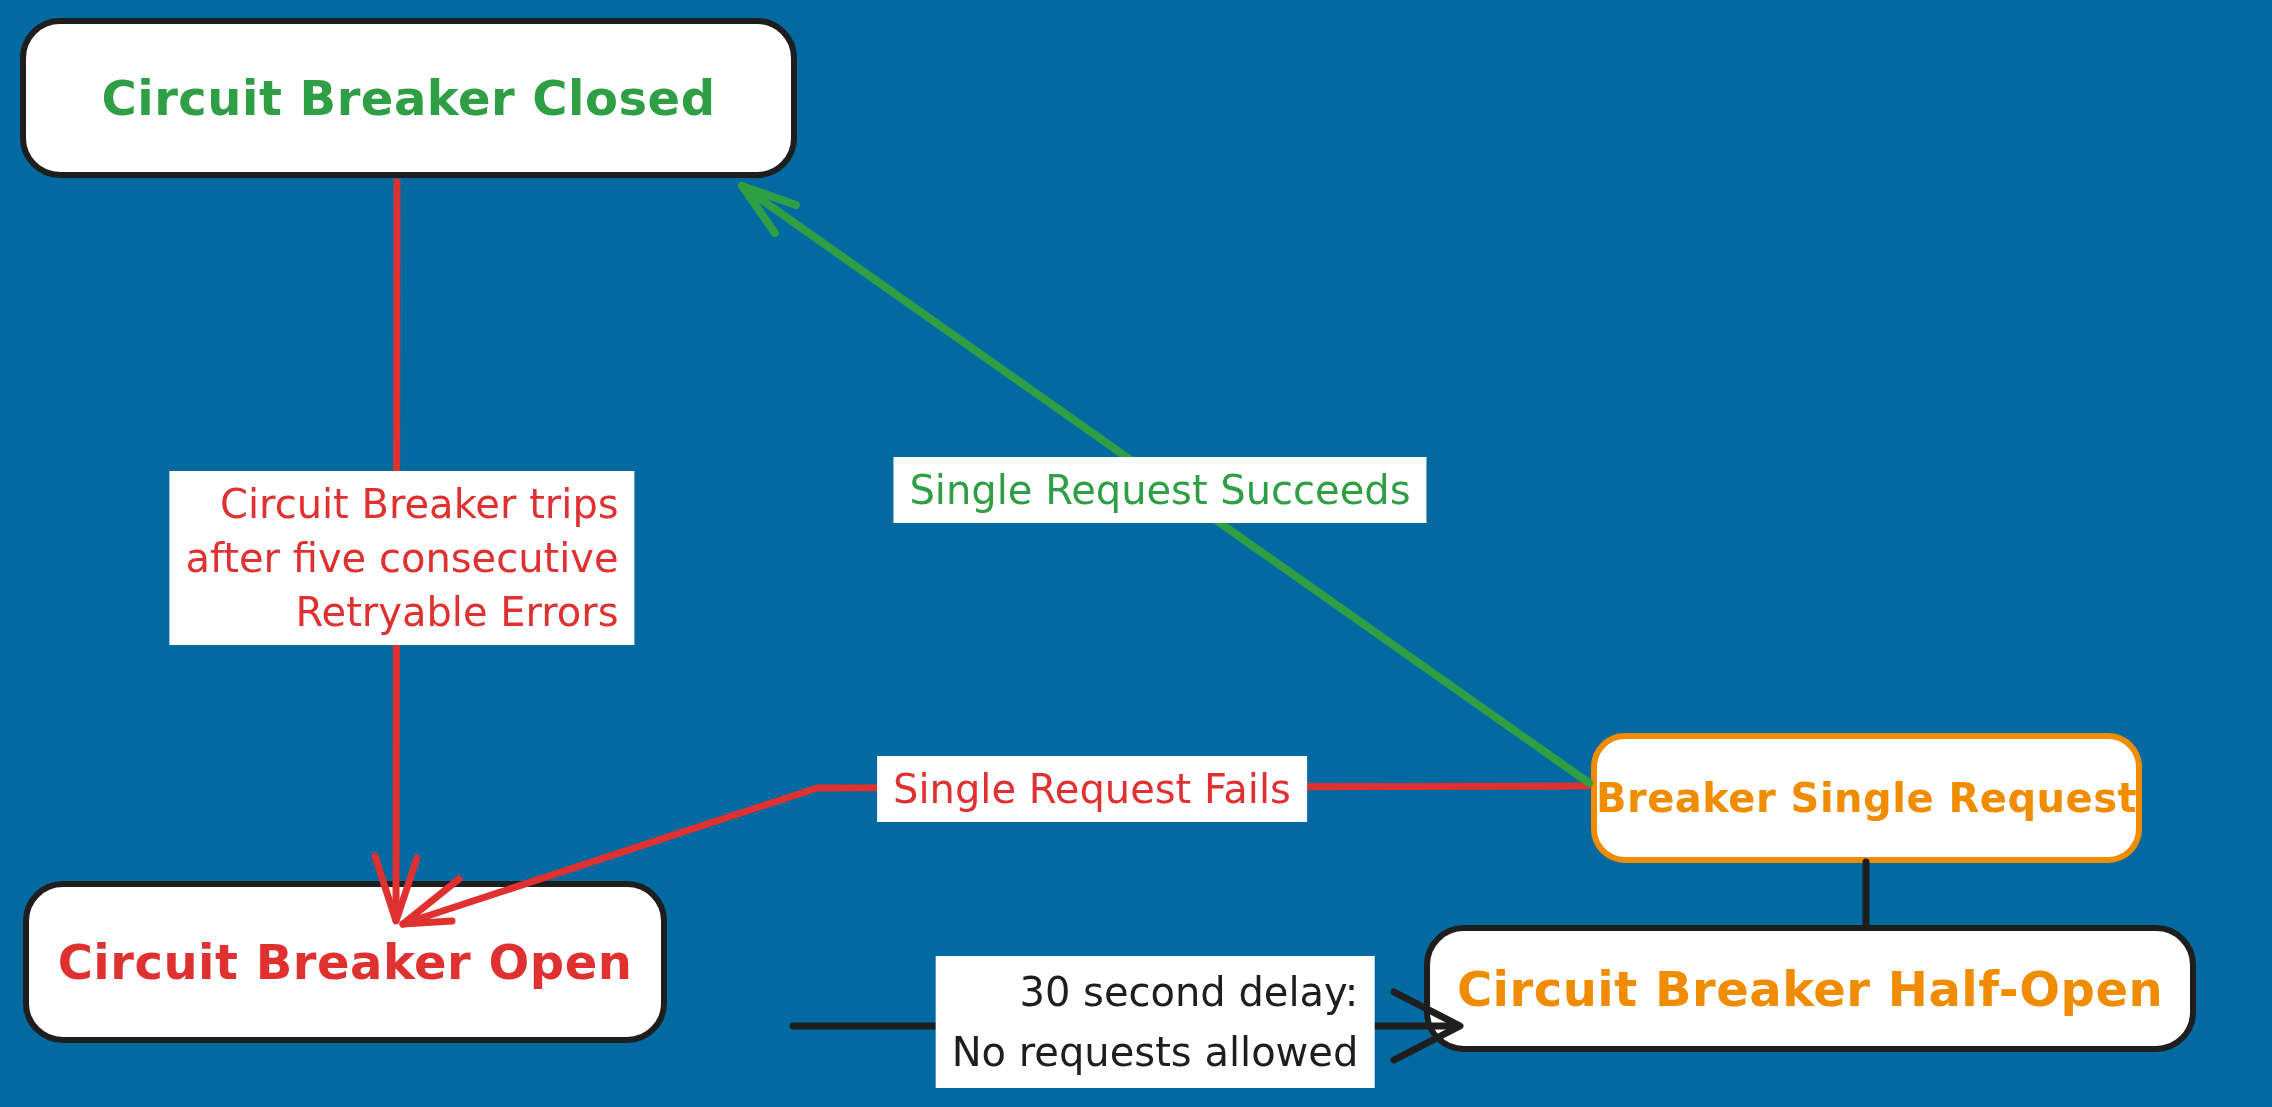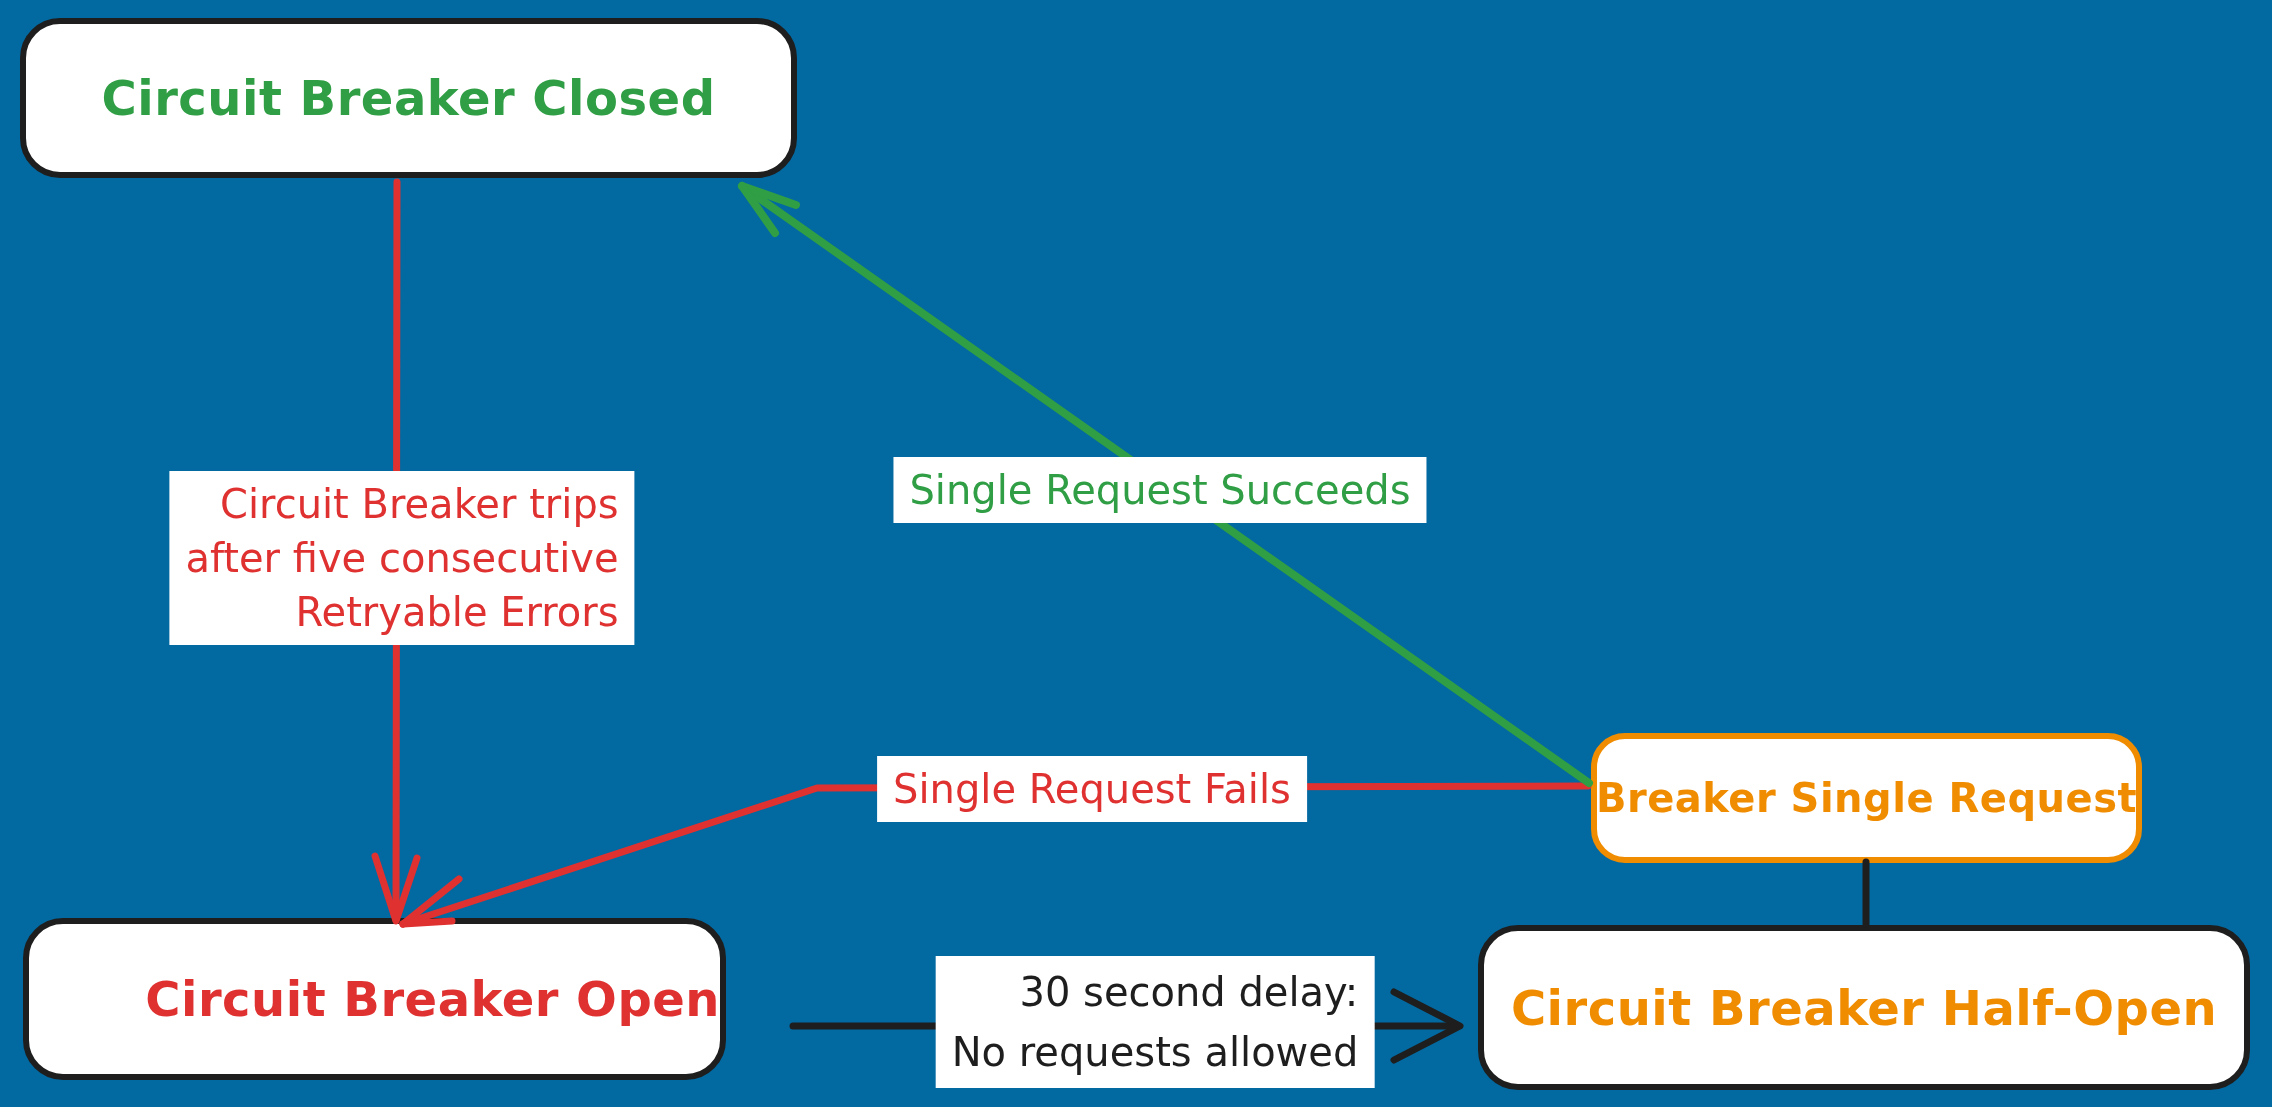--- a/index.html
+++ b/index.html
@@ -28,22 +28,22 @@
     text-align: center;
     z-index: 1;
   }
   .node-title {
     font-size: 48px;
     font-weight: 600;
     letter-spacing: 0.5px;
     white-space: nowrap;
   }
   .node-closed   { left: 20px;   top: 18px;  width: 777px; height: 160px; }
-  .node-open     { left: 23px;   top: 918px; width: 703px; height: 162px; justify-content: flex-end; }
-  .node-halfopen { left: 1478px; top: 925px; width: 772px; height: 165px; }
+  .node-open     { left: 23px;   top: 881px; width: 644px; height: 162px; }
+  .node-halfopen { left: 1424px; top: 925px; width: 772px; height: 127px; }
   .node-allows   { left: 1591px; top: 733px; width: 551px; height: 130px; border-color: #f08c00; border-width: 6px; border-radius: 34px; }
   .node-allows .node-title { font-size: 40px; }
 
   .text-green  { color: #2f9e44; }
   .text-red    { color: #e03131; }
   .text-orange { color: #f08c00; }
   .text-ink    { color: #1e1e1e; }
 
   
   svg.edge-layer {

